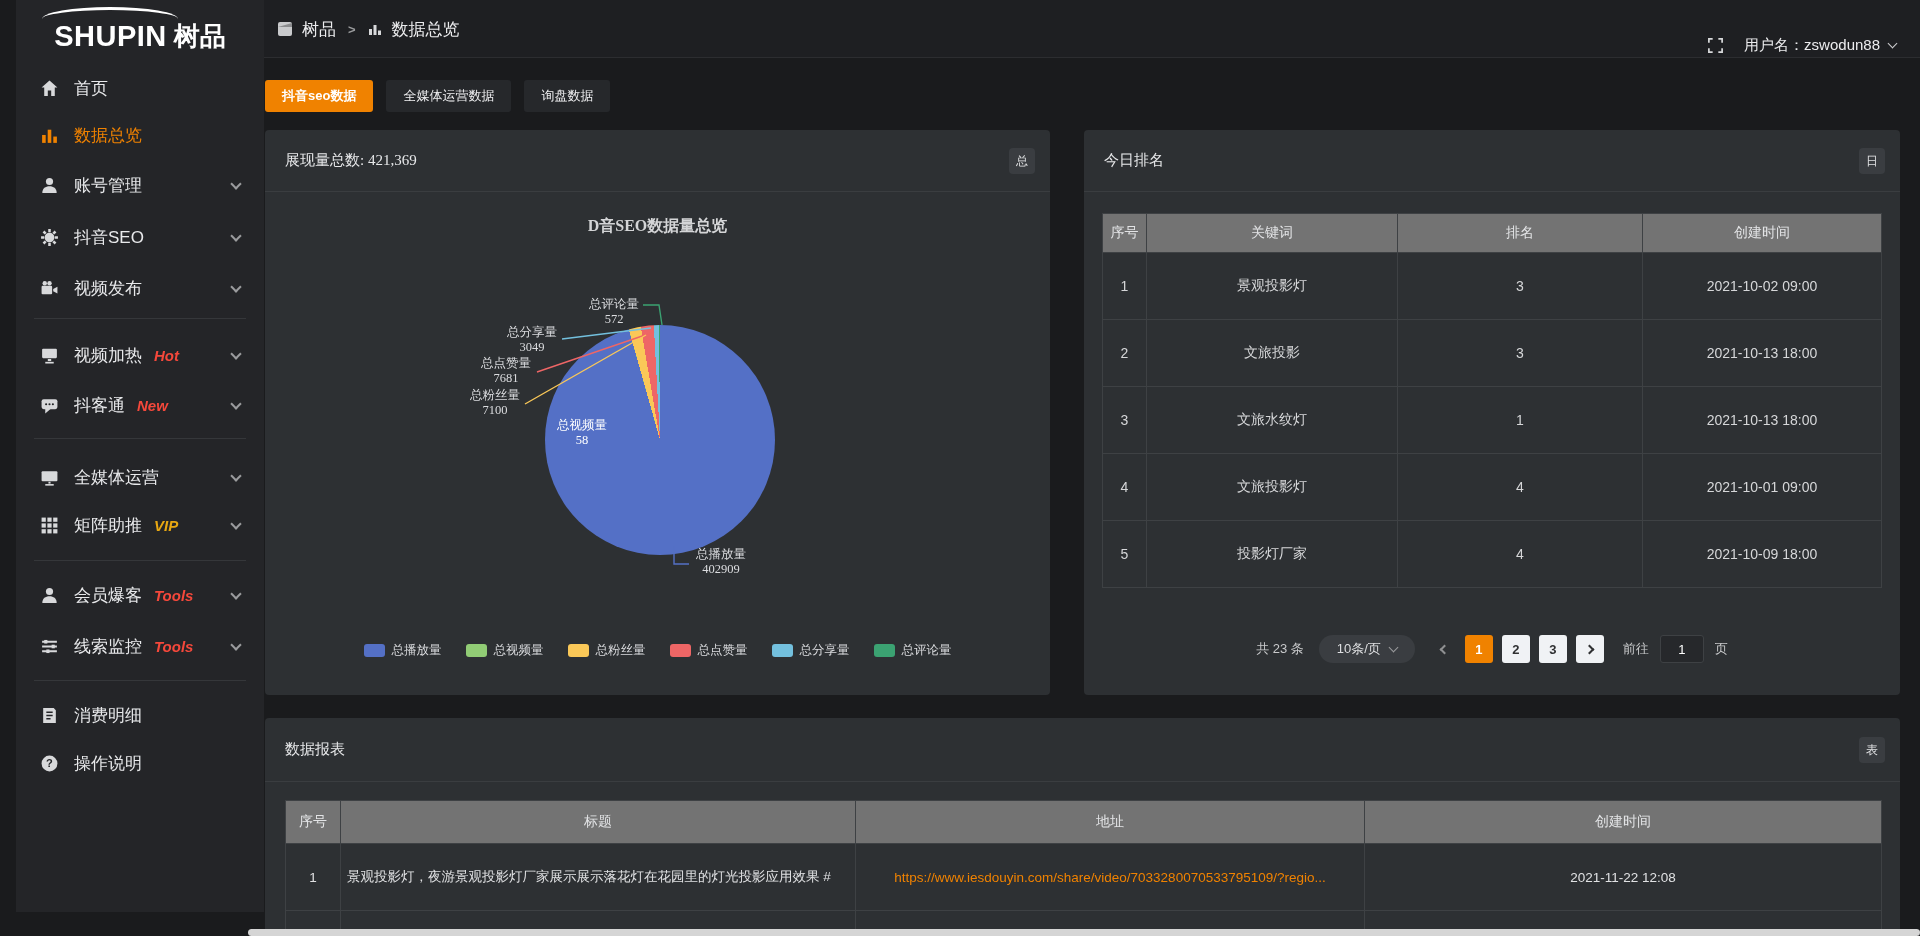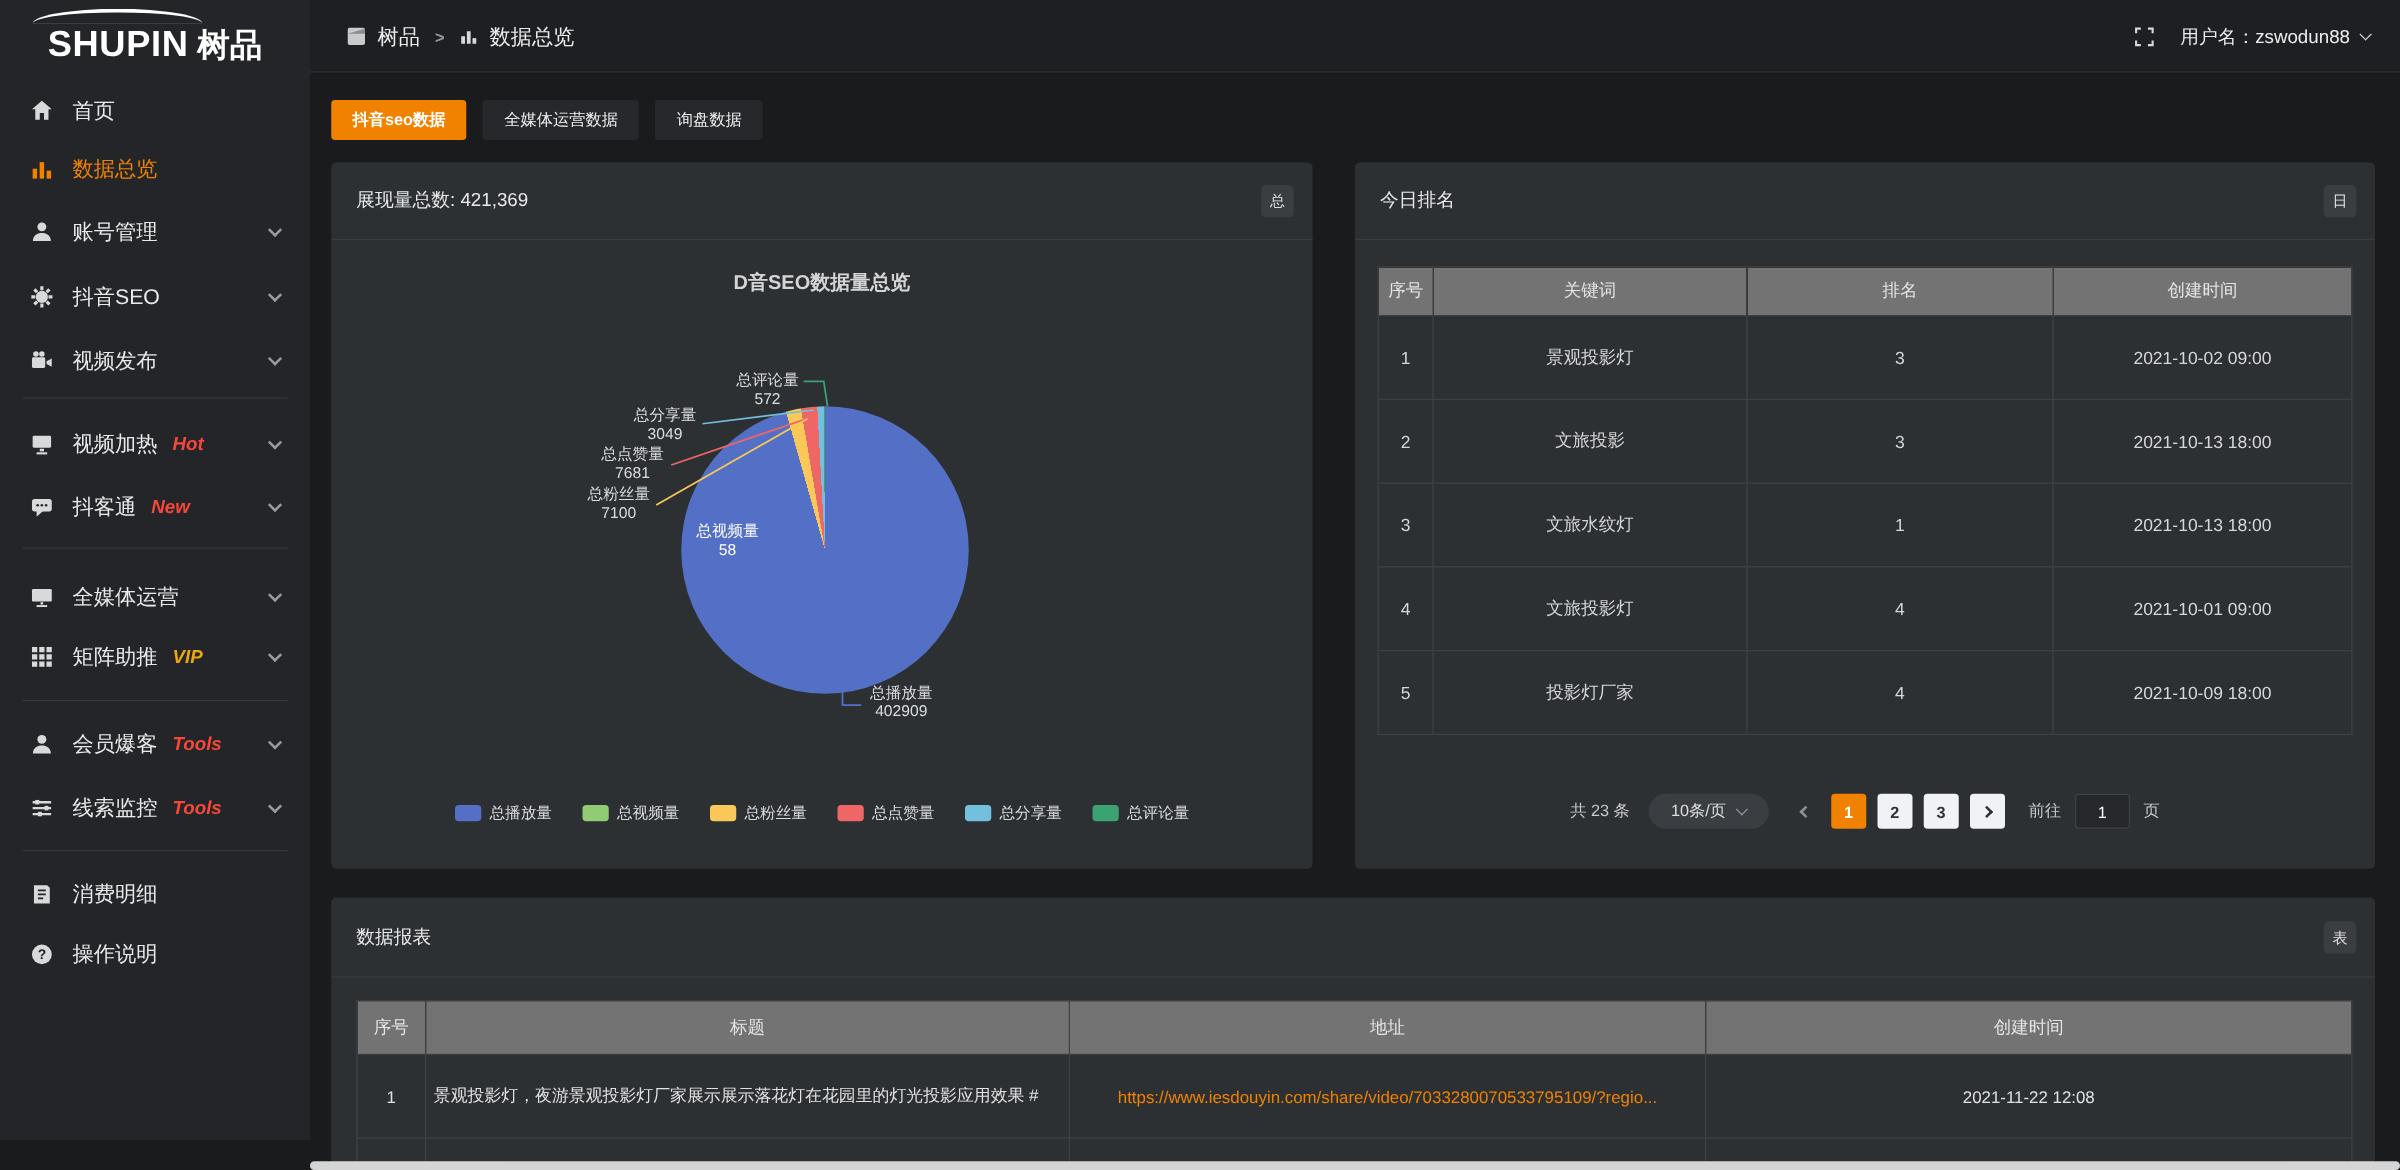--- a/index.html
+++ b/index.html
@@ -1,21 +1,21 @@
 <!DOCTYPE html>
 <html><head>
 <meta charset="utf-8">
 <style>
   * {margin:0;padding:0;box-sizing:border-box;}
   html,body {background:#0e0f10;}
   #app {position:relative;width:1920px;height:936px;overflow:hidden;background:#1a1b1d;
         font-family:"Liberation Sans","DejaVu Sans",sans-serif;color:#e5e6e8;}
 
   
-  .sidebar {position:absolute;left:0;top:0;width:248px;height:912px;background:#242528;z-index:3;}
+  .sidebar {position:absolute;left:16px;top:0;width:248px;height:912px;background:#242528;z-index:3;}
   .logo {position:absolute;left:0;top:0;width:248px;height:64px;display:flex;align-items:center;justify-content:center;gap:7px;}
   .logo-arc {position:absolute;left:26px;top:7px;width:136px;height:12px;border-top:3px solid #fff;
              border-radius:50% 50% 0 0 / 100% 100% 0 0;}
   .logo-en {font-size:29px;font-weight:800;letter-spacing:.5px;color:#fff;line-height:1;margin-top:8px;}
   .logo-cn {font-size:26px;font-weight:700;color:#fff;margin-top:8px;}
   .menu-item {position:absolute;left:0;width:248px;height:50px;display:flex;align-items:center;padding:0 24px;cursor:pointer;}
   .mi-icon {width:19px;height:19px;display:flex;align-items:center;justify-content:center;}
   .mi-icon svg {width:19px;height:19px;fill:#d8d9db;color:#d8d9db;}
   .mi-label {margin-left:15px;font-size:17px;color:#e8e9eb;white-space:nowrap;}
   .menu-item.active .mi-label {color:#f08200;}
@@ -24,39 +24,39 @@
   .mi-badge.gold {color:#e8a812;}
   .chev {margin-left:auto;width:8px;height:8px;border-right:2px solid #9b9c9e;border-bottom:2px solid #9b9c9e;
          transform:rotate(45deg);margin-top:-3px;flex:none;}
   .menu-divider {position:absolute;left:18px;width:212px;border-top:1px solid #35373a;}
 
   
   .topbar {position:absolute;left:248px;top:0;width:1672px;height:58px;background:#1e1f22;border-bottom:1px solid #2c2d30;}
   .breadcrumb {position:absolute;left:30px;top:0;height:58px;display:flex;align-items:center;gap:10px;}
   .bc-text {font-size:17px;color:#ececee;cursor:pointer;}
   .bc-sep {color:#9a9b9d;font-size:13px;font-weight:700;margin:0 2px;}
-  .topbar-right {position:absolute;right:24px;top:0;height:58px;display:flex;align-items:center;gap:20px;}
+  .topbar-right {position:absolute;right:24px;top:16px;height:58px;display:flex;align-items:center;gap:20px;}
   .username {font-size:15px;color:#ececee;display:flex;align-items:center;gap:9px;cursor:pointer;}
   .chev-down {width:7px;height:7px;border-right:1.6px solid #cfcfd1;border-bottom:1.6px solid #cfcfd1;
               transform:rotate(45deg);margin-top:-4px;}
 
   
   .tabs {position:absolute;left:265px;top:80px;display:flex;gap:13px;z-index:2;}
   .tab {height:32px;padding:0 17px;display:flex;align-items:center;background:#26282b;color:#f0f0f2;
         font-size:13px;border-radius:3px;cursor:pointer;white-space:nowrap;}
   .tab.active {background:#f08200;color:#fff;font-weight:700;}
 
   
   .panel {position:absolute;background:#2d3033;border-radius:4px;}
   .panel-head {position:absolute;left:0;top:0;right:0;height:62px;border-bottom:1px solid #3a3d40;
                display:flex;align-items:center;padding:0 20px;font-size:15px;color:#e8e9eb;}
   .corner-badge {position:absolute;right:15px;top:18px;width:26px;height:26px;border-radius:4px;background:#3a3d41;
                  color:#e0e1e3;font-size:12px;display:flex;align-items:center;justify-content:center;cursor:pointer;z-index:2;}
 
-  #panel-overview {left:265px;top:130px;width:785px;height:565px;}
+  #panel-overview {left:265px;top:130px;width:785px;height:565px;font-family:Liberation Serif, serif;}
   .chart-title {position:absolute;left:0;top:86px;width:100%;text-align:center;font-size:16px;font-weight:700;color:#d4d5d7;}
   .pie {position:absolute;left:280px;top:195px;width:230px;height:230px;border-radius:50%;}
   .pie-label {position:absolute;text-align:center;font-size:12.5px;line-height:15px;color:#dcdde0;}
   .pie-label.on-pie {color:#fff;z-index:2;}
   svg.leaders {position:absolute;left:0;top:0;width:785px;height:565px;pointer-events:none;}
   .legend {position:absolute;left:0;top:512px;width:100%;display:flex;justify-content:center;align-items:center;}
   .legend-item {display:flex;align-items:center;gap:7px;margin:0 12px;cursor:pointer;}
   .swatch {width:21px;height:13px;border-radius:3px;background:#888;}
   .legend-label {font-size:12.5px;color:#dcdde0;}
 

